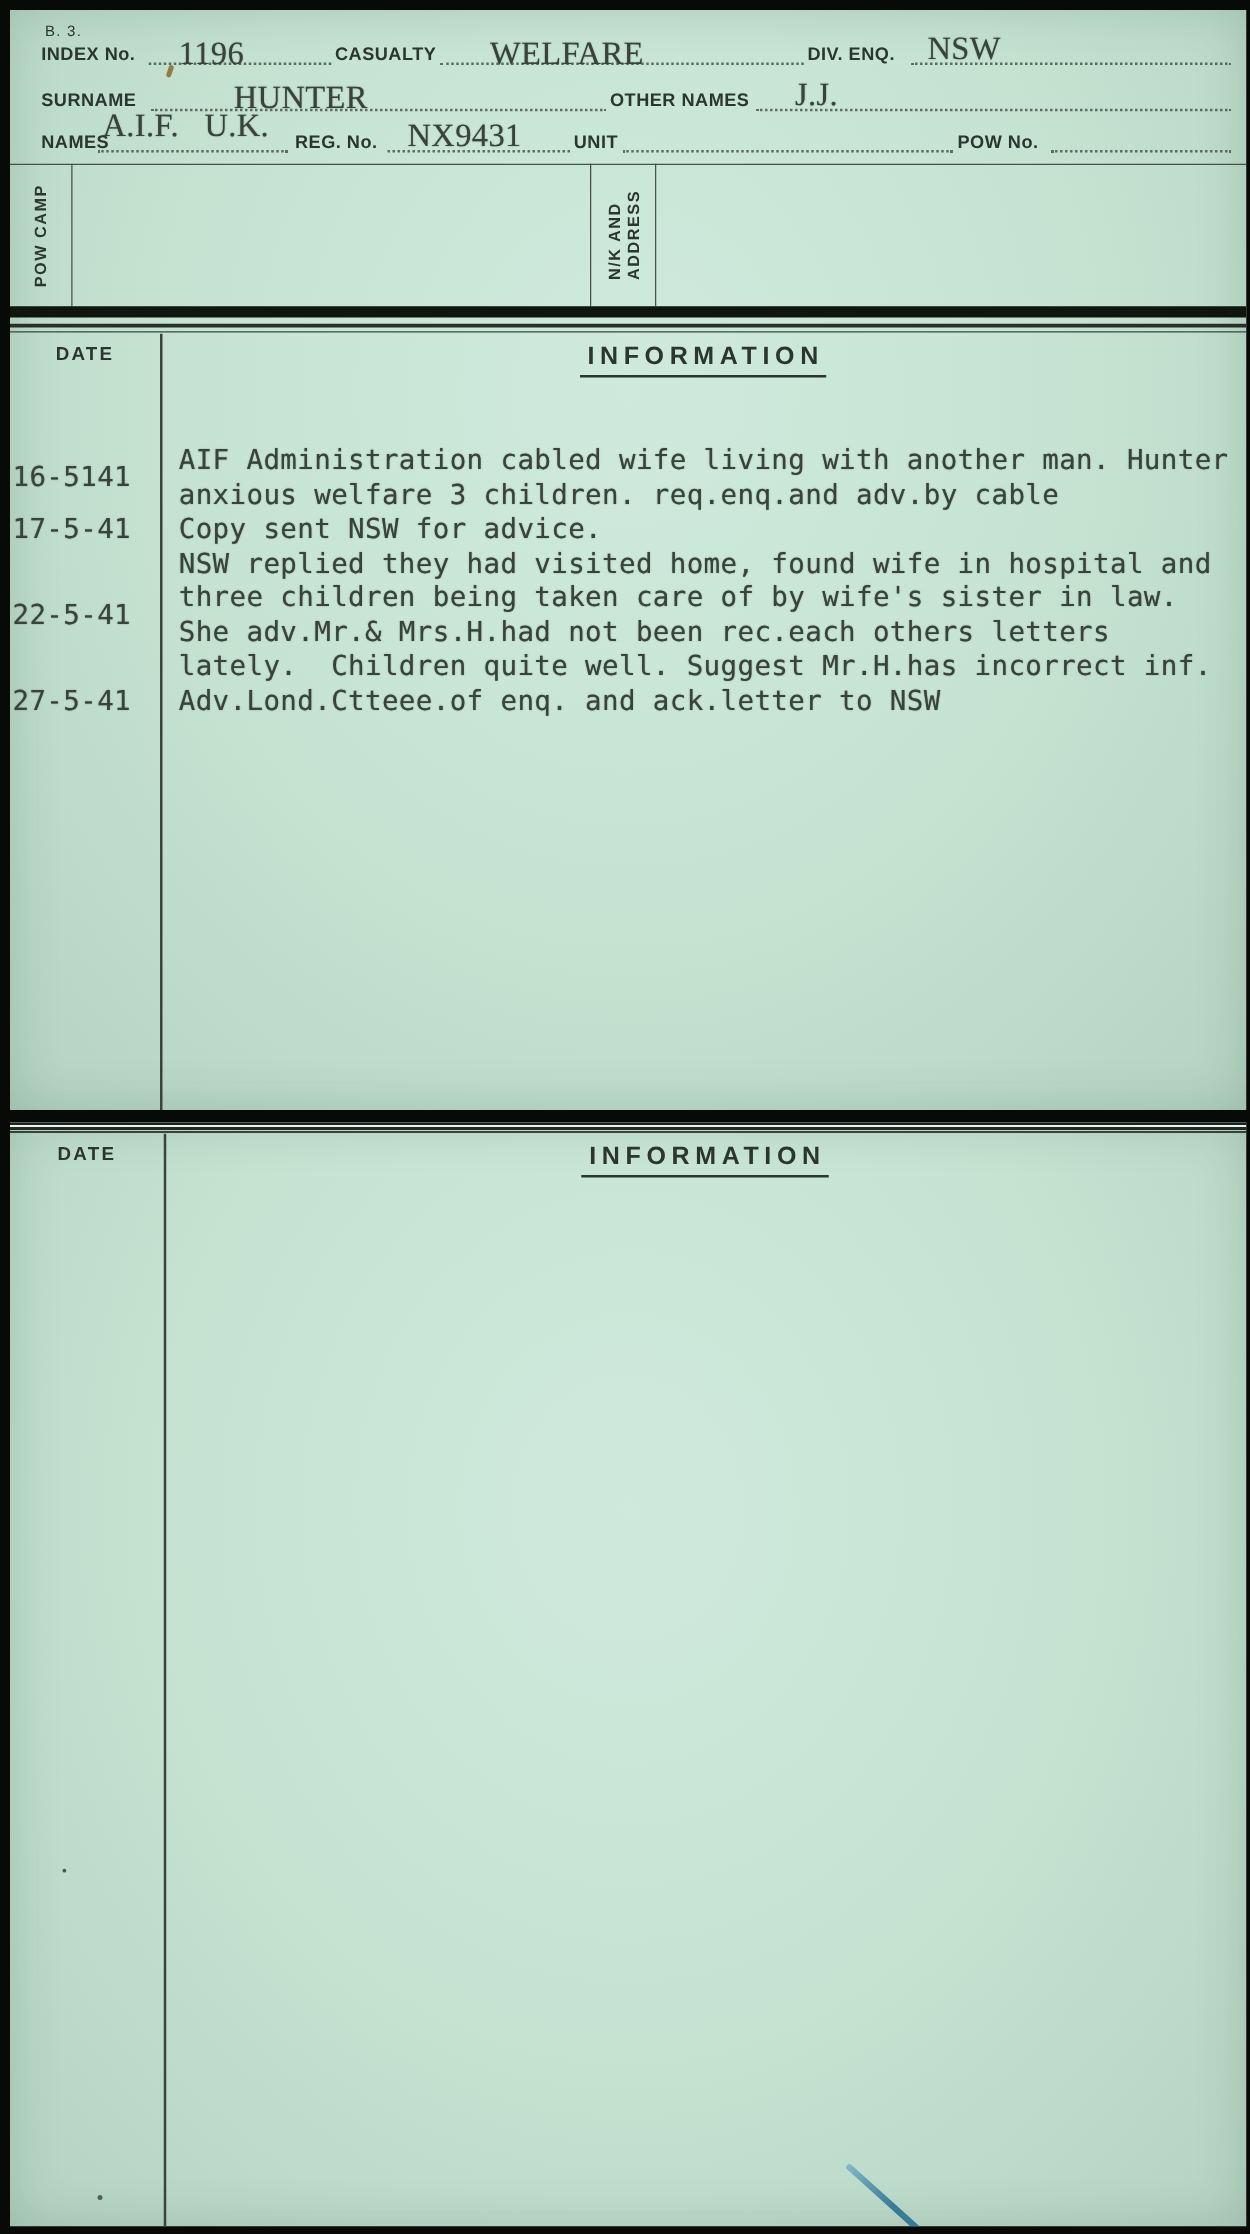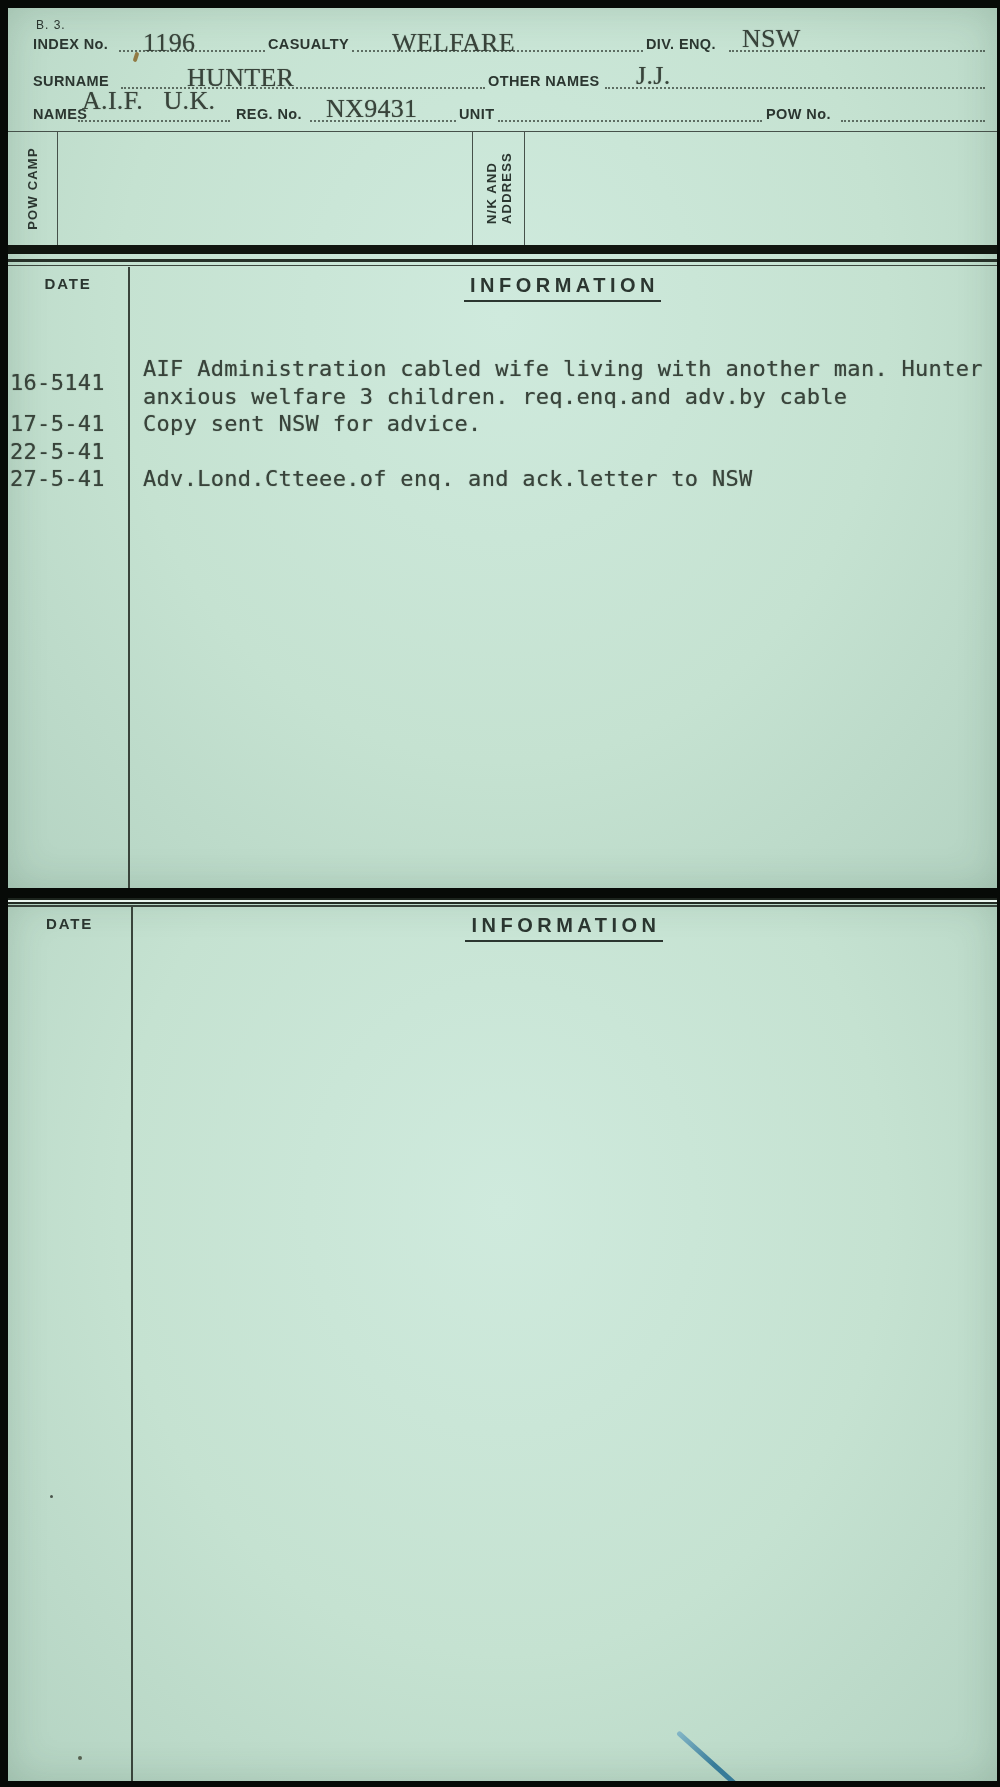--- a/index.html
+++ b/index.html
@@ -148,20 +148,24 @@
           <div class="entry-date">16-5141</div>
           <div class="entry-text">AIF Administration cabled wife living with another man. Hunter
 anxious welfare 3 children. req.enq.and adv.by cable</div>
         </div>
         <div class="entry">
           <div class="entry-date">17-5-41</div>
           <div class="entry-text">Copy sent NSW for advice.</div>
         </div>
         <div class="entry">
           <div class="entry-date">22-5-41</div>
+          <div class="entry-text">NSW replied they had visited home, found wife in hospital and
+three children being taken care of by wife's sister in law.
+She adv.Mr.&amp; Mrs.H.had not been rec.each others letters
+lately.  Children quite well. Suggest Mr.H.has incorrect inf.</div>
         </div>
         <div class="entry">
           <div class="entry-date">27-5-41</div>
           <div class="entry-text">Adv.Lond.Ctteee.of enq. and ack.letter to NSW</div>
         </div>
       </div>
 
     <div class="speck-a"></div>
   </section>
 

